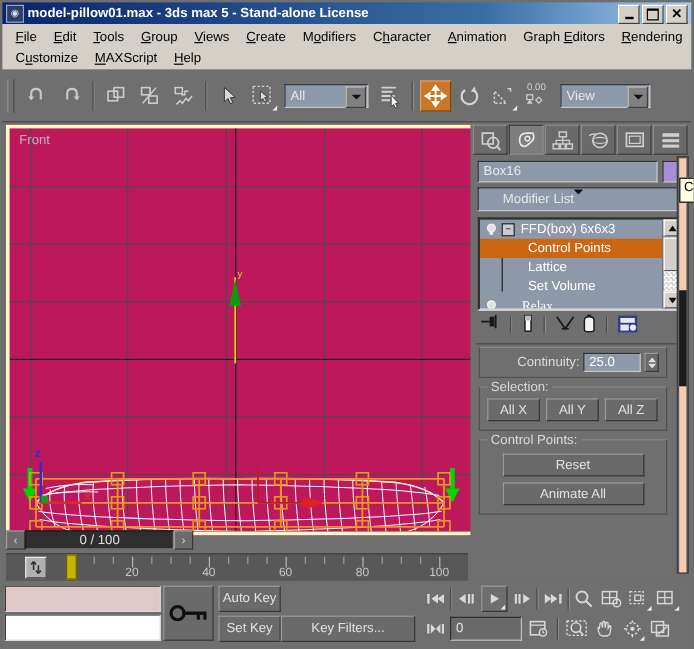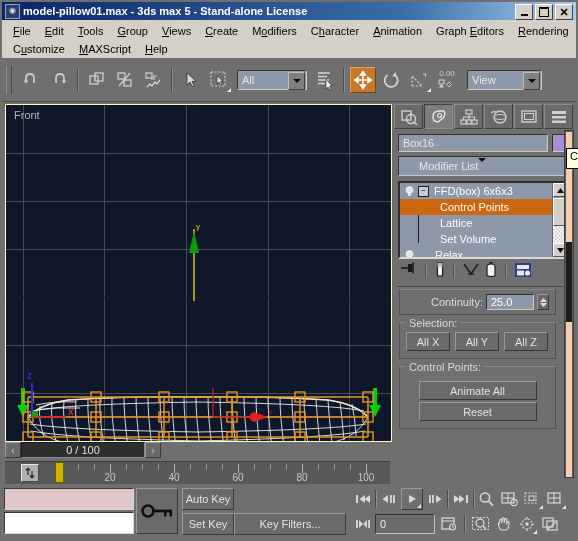--- a/index.html
+++ b/index.html
@@ -44,22 +44,22 @@
   .combo{height:20px;background:#8d98a8;border:1px solid;border-color:#3a3a3a #c8c8c8 #c8c8c8 #3a3a3a;
     display:flex;align-items:center;box-sizing:border-box;position:relative;}
   .combo span{padding-left:4px;color:#e8e8e8;font-size:11px;}
   .combo .arrowbox{position:absolute;right:1px;top:1px;width:15px;height:16px;background:#808080;
     border:1px solid;border-color:#c0c0c0 #404040 #404040 #c0c0c0;display:flex;align-items:center;justify-content:center;}
   .caret{width:0;height:0;border-left:4px solid transparent;border-right:4px solid transparent;
     border-top:4px solid #101010;}
   .spin0{font-size:8px;color:#d0d0d0;text-align:center;line-height:9px;}
 
   
-  .viewport{position:absolute;left:5px;top:104px;width:385px;height:336px;background:#0f172a;
-    border:1px solid #fef9c3;overflow:hidden;}
+  .viewport{position:absolute;left:5px;top:104px;width:385px;height:336px;background:#be185d;
+    border:3px solid #fef9c3;overflow:hidden;}
   .vp-label{position:absolute;left:8px;top:4px;color:#b8b8b8;font-size:11px;}
   .gridline{position:absolute;background:#4b4b4b;}
   .gridmajor{position:absolute;background:#3c3c3c;}
   .mesh-wrap{position:absolute;left:0;top:0;width:385px;height:336px;}
 
   
   .cmdpanel{position:absolute;left:392px;top:104px;width:184px;height:378px;background:#6f6f6f;}
   .cp-tabs{display:flex;height:26px;padding-left:2px;gap:1px;}
   .cp-tab{width:29px;height:25px;background:#6a6a6a;border:1px solid;
     border-color:#8c8c8c #3f3f3f #3f3f3f #8c8c8c;display:flex;align-items:center;justify-content:center;
@@ -539,21 +539,21 @@
           <span style="padding-left:40px;">Set Volume</span>
         </div>
 
         <div class="stackrow">
           <span class="bulb">
             <svg width="11" height="11" viewBox="0 0 11 11">
                 <circle cx="5.5" cy="4" r="3.2" stroke="#f0f0f0" stroke-width="1.2" fill="#dfdfdf"></circle>
                 <rect x="4" y="7.3" width="3" height="2.4" fill="#f0f0f0"></rect>
               </svg>
           </span>
-          <span style="padding-left:19px;">Relax</span>
+          <span style="padding-left:19px;font-family:Liberation Serif, serif;">Relax</span>
         </div>
       </div>
       <div class="stackscroll">
         <div class="sbtn">
           <svg width="7" height="5" viewBox="0 0 7 5">
               <polygon points="3.5,0 7,5 0,5" fill="#101010"></polygon>
             </svg>
         </div>
         <div class="sthumb"></div>
         <div class="strack"></div>
@@ -625,22 +625,22 @@
           <div class="grouptitle">Selection:</div>
           <div class="btnrow">
             <div class="btn3d" style="width:44px;">All X</div>
             <div class="btn3d" style="width:44px;">All Y</div>
             <div class="btn3d" style="width:44px;">All Z</div>
           </div>
         </div>
 
         <div class="group">
           <div class="grouptitle">Control Points:</div>
+          <div class="btn3d" style="width:118px;margin:2px auto 0 auto;">Reset</div>
           <div class="btn3d" style="width:118px;margin:5px auto 0 auto;">Animate All</div>
-          <div class="btn3d" style="width:118px;margin:2px auto 0 auto;">Reset</div>
         </div>
       </div>
     </div>
 
     <div class="cpscroll">
       <div class="cpthumb" style="top:1px;height:110px;"></div>
       <div class="cpdark" style="top:111px;height:80px;"></div>
       <div class="cpthumb" style="top:191px;height:155px;"></div>
     </div>
   </div>

